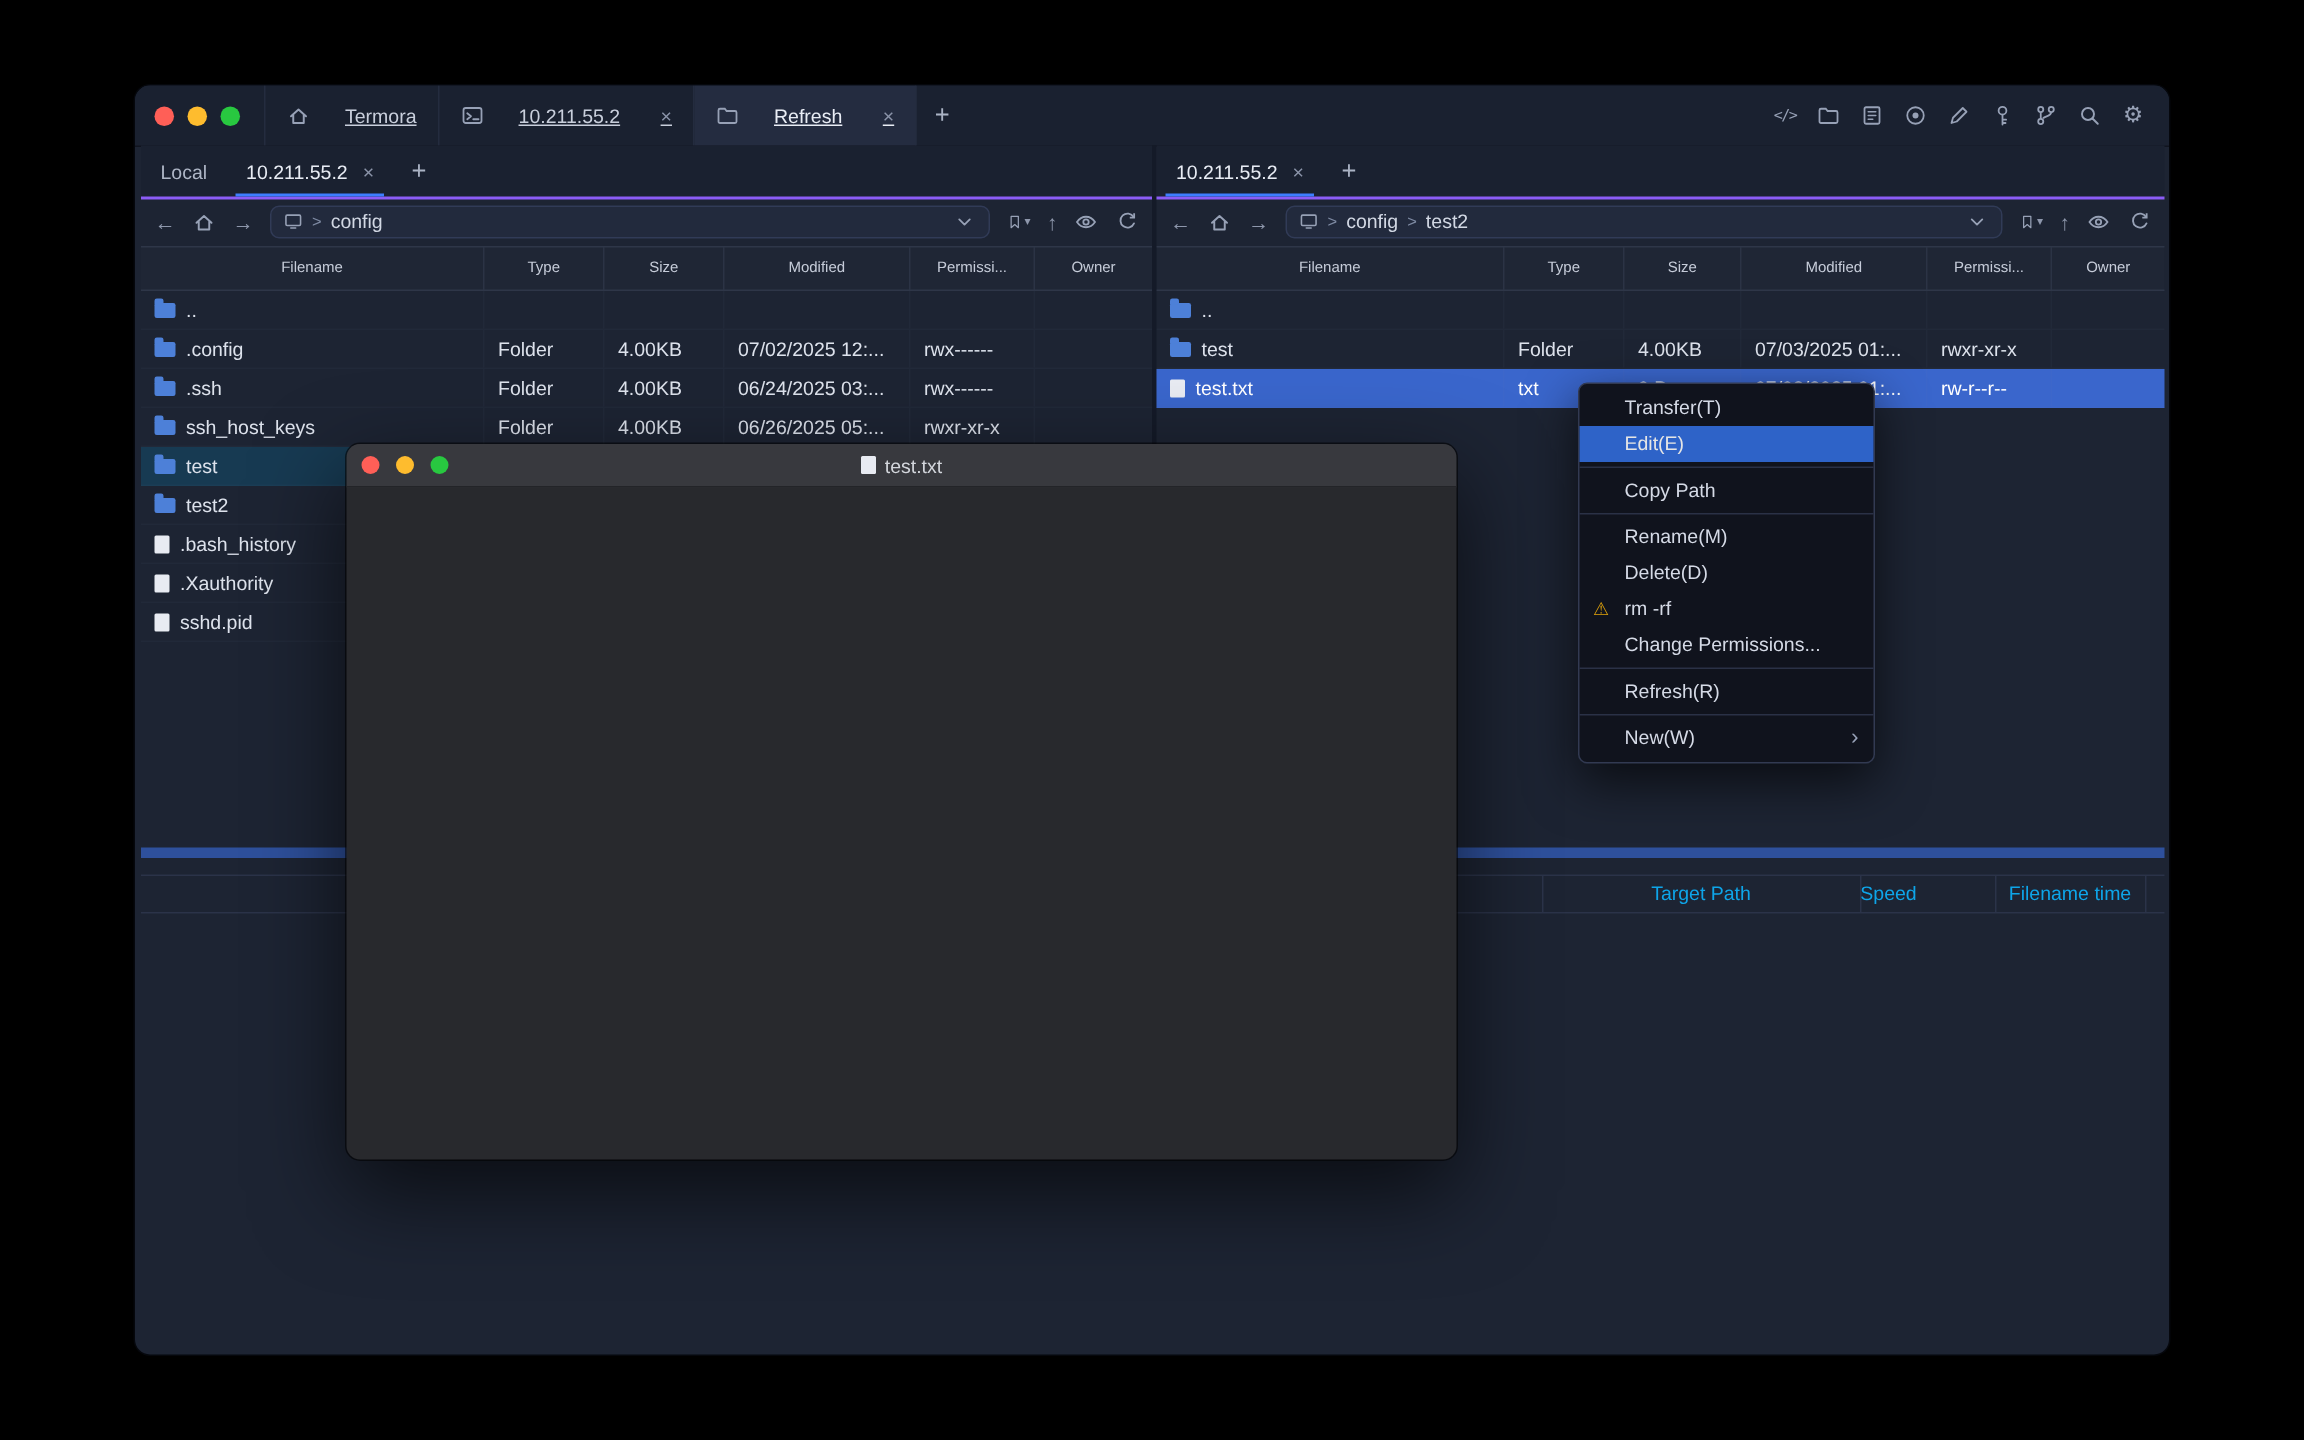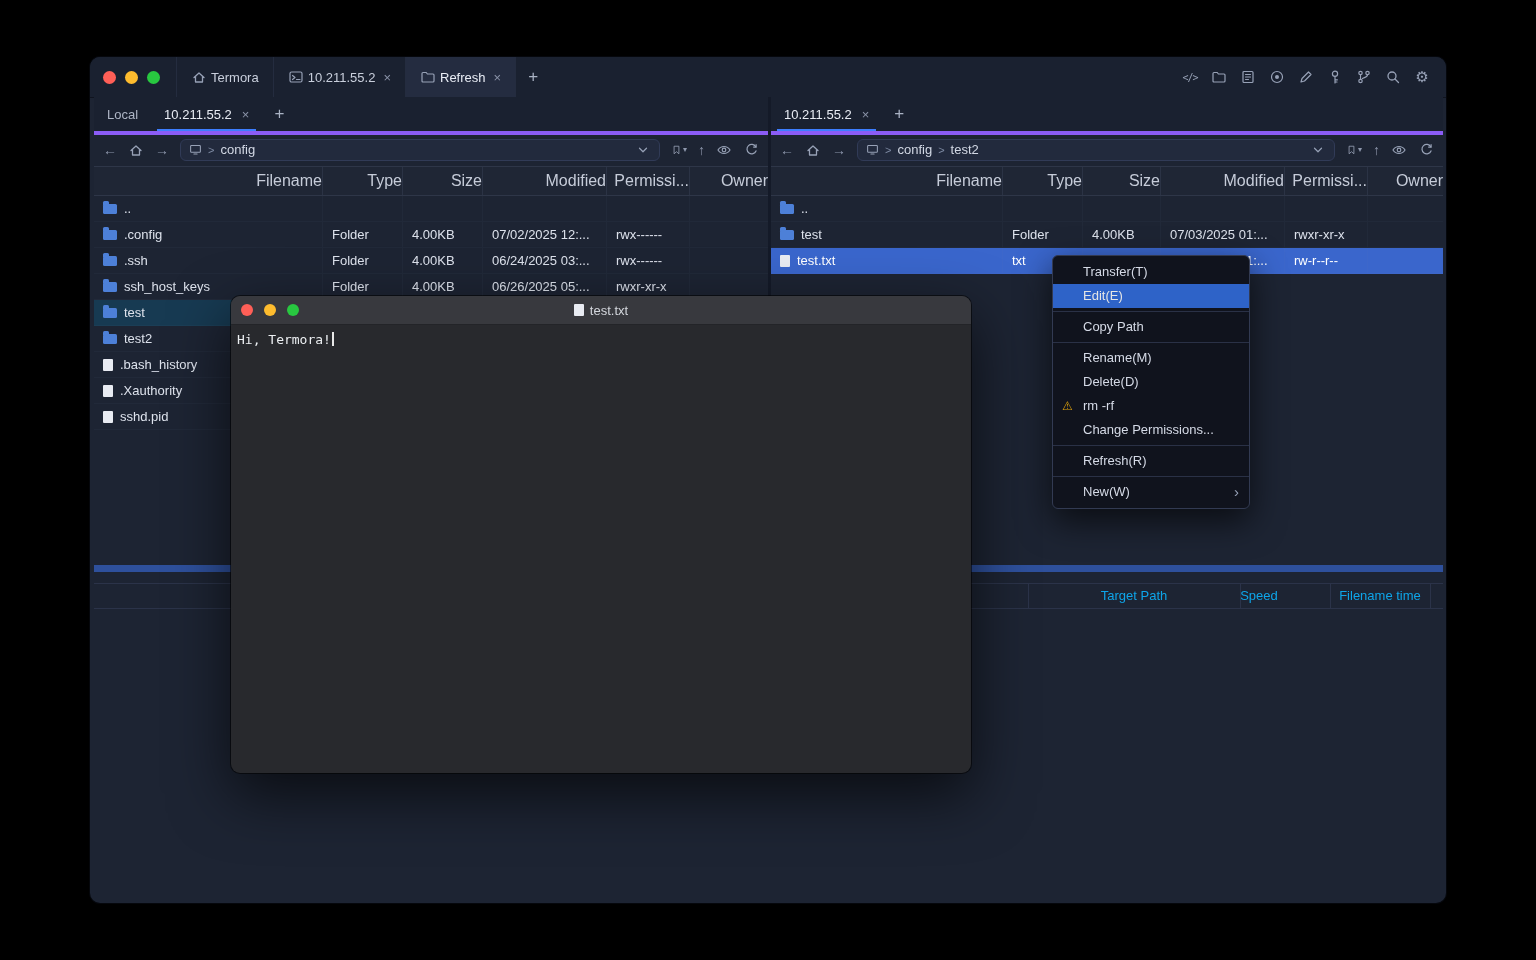--- a/index.html
+++ b/index.html
@@ -7,56 +7,56 @@
   .app{position:absolute;left:90px;top:57px;width:1356px;height:846px;background:#1d2433;
     border-radius:10px;box-shadow:0 0 0 1px #05070c,0 30px 80px rgba(0,0,0,.7);
     overflow:hidden;font-size:13px;color:#dbe0ea;}
   
   .titlebar{height:40px;display:flex;align-items:center;background:#1a2130;
     border-bottom:1px solid #10141f;}
   .lights{display:flex;gap:9px;padding-left:13px;}
   .light{width:13px;height:13px;border-radius:50%;}
   .light.r{background:#ff5f57}.light.y{background:#febc2e}.light.g{background:#28c840}
   .app-tabs{display:flex;margin-left:16px;height:100%;align-items:stretch;}
-  .app-tab{display:flex;align-items:center;gap:4px;padding:0 14px;border-right:1px solid #242c3f;
-    color:#c9cfdc;cursor:default;}
+  .app-tab{display:flex;align-items:center;gap:23px;padding:0 14px;border-right:1px solid #242c3f;
+    color:#c9cfdc;cursor:default;text-decoration:underline;}
   .app-tab:first-child{border-left:1px solid #242c3f;}
   .app-tab.active{background:#242c40;color:#e9edf5;}
   .close{color:#8b94a9;font-size:13px;margin-left:4px;}
   .newtab{color:#aab3c4;font-size:17px;padding:0 12px;display:flex;align-items:center;}
   .tbar-icons{margin-left:auto;display:flex;gap:13px;padding-right:16px;align-items:center;}
   .tico{width:16px;height:16px;color:#97a1b6;display:flex;align-items:center;justify-content:center;}
   .tico svg{display:block;}
   .tico.sm{width:13px;height:13px;}
   .code-glyph{font-family:"DejaVu Sans Mono",monospace;font-size:10px;color:#97a1b6;letter-spacing:-1px;}
   .gear-glyph{font-size:15px;color:#97a1b6;line-height:16px;}
   
   .panel{position:absolute;top:40px;height:468px;}
   .panel-left{left:4px;width:674px;}
   .panel-right{left:681px;width:672px;}
   .vdivider{position:absolute;left:678px;top:40px;height:468px;width:3px;background:#141a28;}
-  .ptabs{height:34px;display:flex;align-items:stretch;background:#1a2130;border-bottom:4px solid #8b5cf6;}
+  .ptabs{height:34px;display:flex;align-items:stretch;background:#1a2130;border-bottom:2px solid #8b5cf6;}
   .ptab{display:flex;align-items:center;gap:6px;padding:0 13px;color:#aeb6c6;position:relative;}
   .ptab.active{color:#e8ecf4;}
   .ptab.active::after{content:"";position:absolute;left:6px;right:6px;bottom:0;height:2px;background:#3d7eff;}
   .ptoolbar{height:29px;display:flex;align-items:center;gap:11px;padding:0 9px;}
   .t-glyph{font-size:14px;color:#8e97ac;line-height:1;}
   .pathbox{flex:1;height:20px;display:flex;align-items:center;gap:6px;padding:0 8px;
     background:#222a3d;border:1px solid #313b57;border-radius:6px;color:#d2d8e4;}
   .psep{color:#7e8aa3;font-size:11px;}
   .pseg{font-size:13px;}
   .pchev{margin-left:auto;}
   .bkm{position:relative;display:flex;align-items:center;}
   .bkm .caret{font-size:8px;color:#8e97ac;margin-left:1px;}
   
   .panel-left .cell-grid{display:grid;grid-template-columns:229px 80px 80px 124px 83px 1fr;}
   .panel-right .cell-grid{display:grid;grid-template-columns:232px 80px 78px 124px 83px 1fr;}
   .phead{height:28px;margin-top:2px;border-top:1px solid rgba(125,140,175,.16);
     border-bottom:1px solid rgba(125,140,175,.16);background:rgba(255,255,255,.012);}
-  .hc{text-align:right;font-size:16px;color:#c6ccd9;line-height:27px;
+  .hc{text-align:center;font-size:10px;color:#c6ccd9;line-height:27px;
     border-right:1px solid rgba(125,140,175,.13);overflow:hidden;white-space:nowrap;}
   .hc:last-child{border-right:none;}
   .prow{height:25px;line-height:25px;font-size:13px;color:#dde2ec;
     border-bottom:1px solid rgba(125,140,175,.05);}
   .prow .c{padding-left:9px;border-right:1px solid rgba(125,140,175,.05);
     overflow:hidden;white-space:nowrap;}
   .prow .c:last-child{border-right:none;}
   .name-c{display:flex;align-items:center;gap:7px;}
   .prow.sel-left{background:#173a52;}
   .prow.sel-blue{background:#3a66cc;color:#fff;}
@@ -467,21 +467,20 @@
     <div class="ed-title">
       <span class="dico"></span>
       <span>test.txt</span>
     </div>
     <div class="ed-lights">
       <span class="light r"></span>
       <span class="light y"></span>
       <span class="light g"></span>
     </div>
   </div>
-  <div class="ed-body"><span>Hi, Termora!</span><span class="caret-bar"></span></div>
 </div>
 
 <div class="cmenu">
   <div class="cm-item">Transfer(T)</div>
   <div class="cm-item hl">Edit(E)</div>
   <div class="cm-sep"></div>
   <div class="cm-item">Copy Path</div>
   <div class="cm-sep"></div>
   <div class="cm-item">Rename(M)</div>
   <div class="cm-item">Delete(D)</div>

